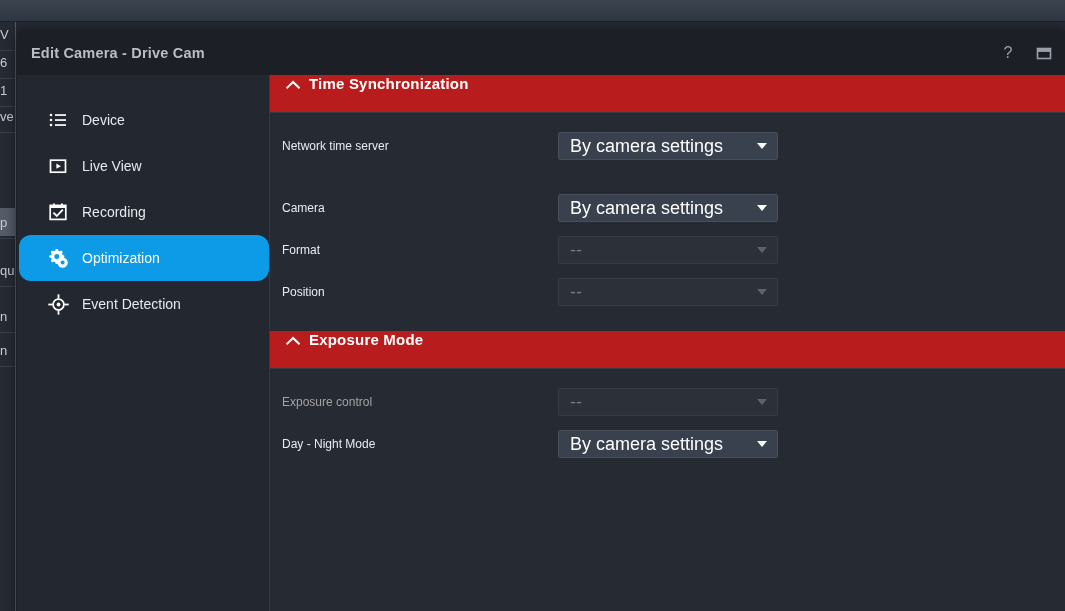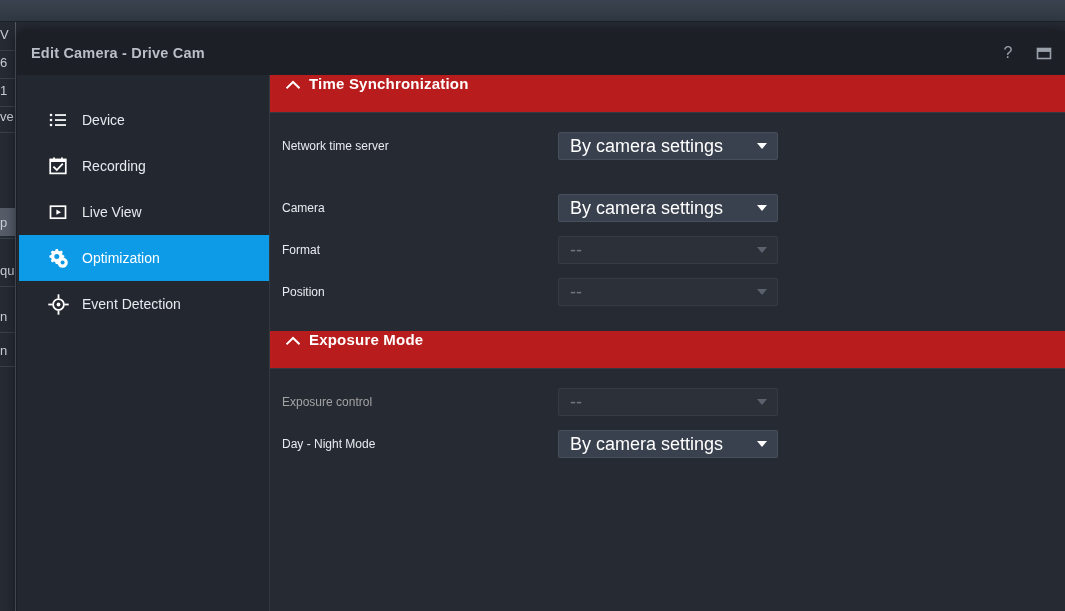--- a/index.html
+++ b/index.html
@@ -127,20 +127,21 @@
     margin: 0 0 0 2px;
     padding-left: 28px;
     color: #e6e9ee;
     font-size: 14px;
     cursor: pointer;
   }
   .nav-item.active,
   .nav-item.active:hover {
     background: #0d9ae6;
     color: #ffffff;
+    border-radius: 12px;
   }
   .nav-icon {
     width: 22px;
     height: 22px;
     margin-right: 13px;
     flex: 0 0 22px;
     display: flex;
     align-items: center;
     justify-content: center;
   }
@@ -318,37 +319,37 @@
               <rect x="7" y="9.2" width="11" height="1.7" fill="#ffffff"></rect>
               <circle cx="3" cy="15" r="1.3" fill="#ffffff"></circle>
               <rect x="7" y="14.2" width="11" height="1.7" fill="#ffffff"></rect>
             </svg>
           </span>
           <span>Device</span>
         </div>
         <div class="nav-item">
           <span class="nav-icon">
             <svg width="20" height="20" viewBox="0 0 20 20">
+              <rect x="2.5" y="4.2" width="15" height="12" fill="none" stroke="#ffffff" stroke-width="1.7"></rect>
+              <path d="M8.4 7.6 L13 10.2 L8.4 12.8 Z" fill="#ffffff"></path>
+            </svg>
+          </span>
+          <span>Live View</span>
+        </div>
+        <div class="nav-item">
+          <span class="nav-icon">
+            <svg width="20" height="20" viewBox="0 0 20 20">
               <rect x="2.2" y="3.4" width="15.6" height="14" fill="none" stroke="#ffffff" stroke-width="1.7"></rect>
               <rect x="2.2" y="3.4" width="15.6" height="2.6" fill="#ffffff"></rect>
               <rect x="5.2" y="1.4" width="1.7" height="3.6" fill="#ffffff"></rect>
               <rect x="13.1" y="1.4" width="1.7" height="3.6" fill="#ffffff"></rect>
               <path d="M6 11.2 L8.8 14 L14.2 8.3" fill="none" stroke="#ffffff" stroke-width="1.8" stroke-linecap="square"></path>
             </svg>
           </span>
           <span>Recording</span>
-        </div>
-        <div class="nav-item">
-          <span class="nav-icon">
-            <svg width="20" height="20" viewBox="0 0 20 20">
-              <rect x="2.5" y="4.2" width="15" height="12" fill="none" stroke="#ffffff" stroke-width="1.7"></rect>
-              <path d="M8.4 7.6 L13 10.2 L8.4 12.8 Z" fill="#ffffff"></path>
-            </svg>
-          </span>
-          <span>Live View</span>
         </div>
         <div class="nav-item active">
           <span class="nav-icon">
             <svg width="22" height="22" viewBox="0 0 22 22">
               <g fill="#ffffff">
                 <path d="M8.3 1.4l.55 1.72a5.2 5.2 0 0 1 1.3.54l1.6-.83 1.5 1.5-.83 1.6c.23.4.42.84.54 1.3l1.72.55v2.12l-1.72.55a5.2 5.2 0 0 1-.54 1.3l.83 1.6-1.5 1.5-1.6-.83c-.4.23-.84.42-1.3.54l-.55 1.72H6.18l-.55-1.72a5.2 5.2 0 0 1-1.3-.54l-1.6.83-1.5-1.5.83-1.6a5.2 5.2 0 0 1-.54-1.3L-.2 10.0V7.88l1.72-.55c.12-.46.31-.9.54-1.3L1.23 4.43l1.5-1.5 1.6.83c.4-.23.84-.42 1.3-.54L6.18 1.4z" transform="translate(2.6 0.6)"></path>
               </g>
               <circle cx="9.8" cy="9.5" r="2.5" fill="#0d9ae6"></circle>
               <g fill="#ffffff">
                 <circle cx="15.6" cy="15.6" r="5.2"></circle>

